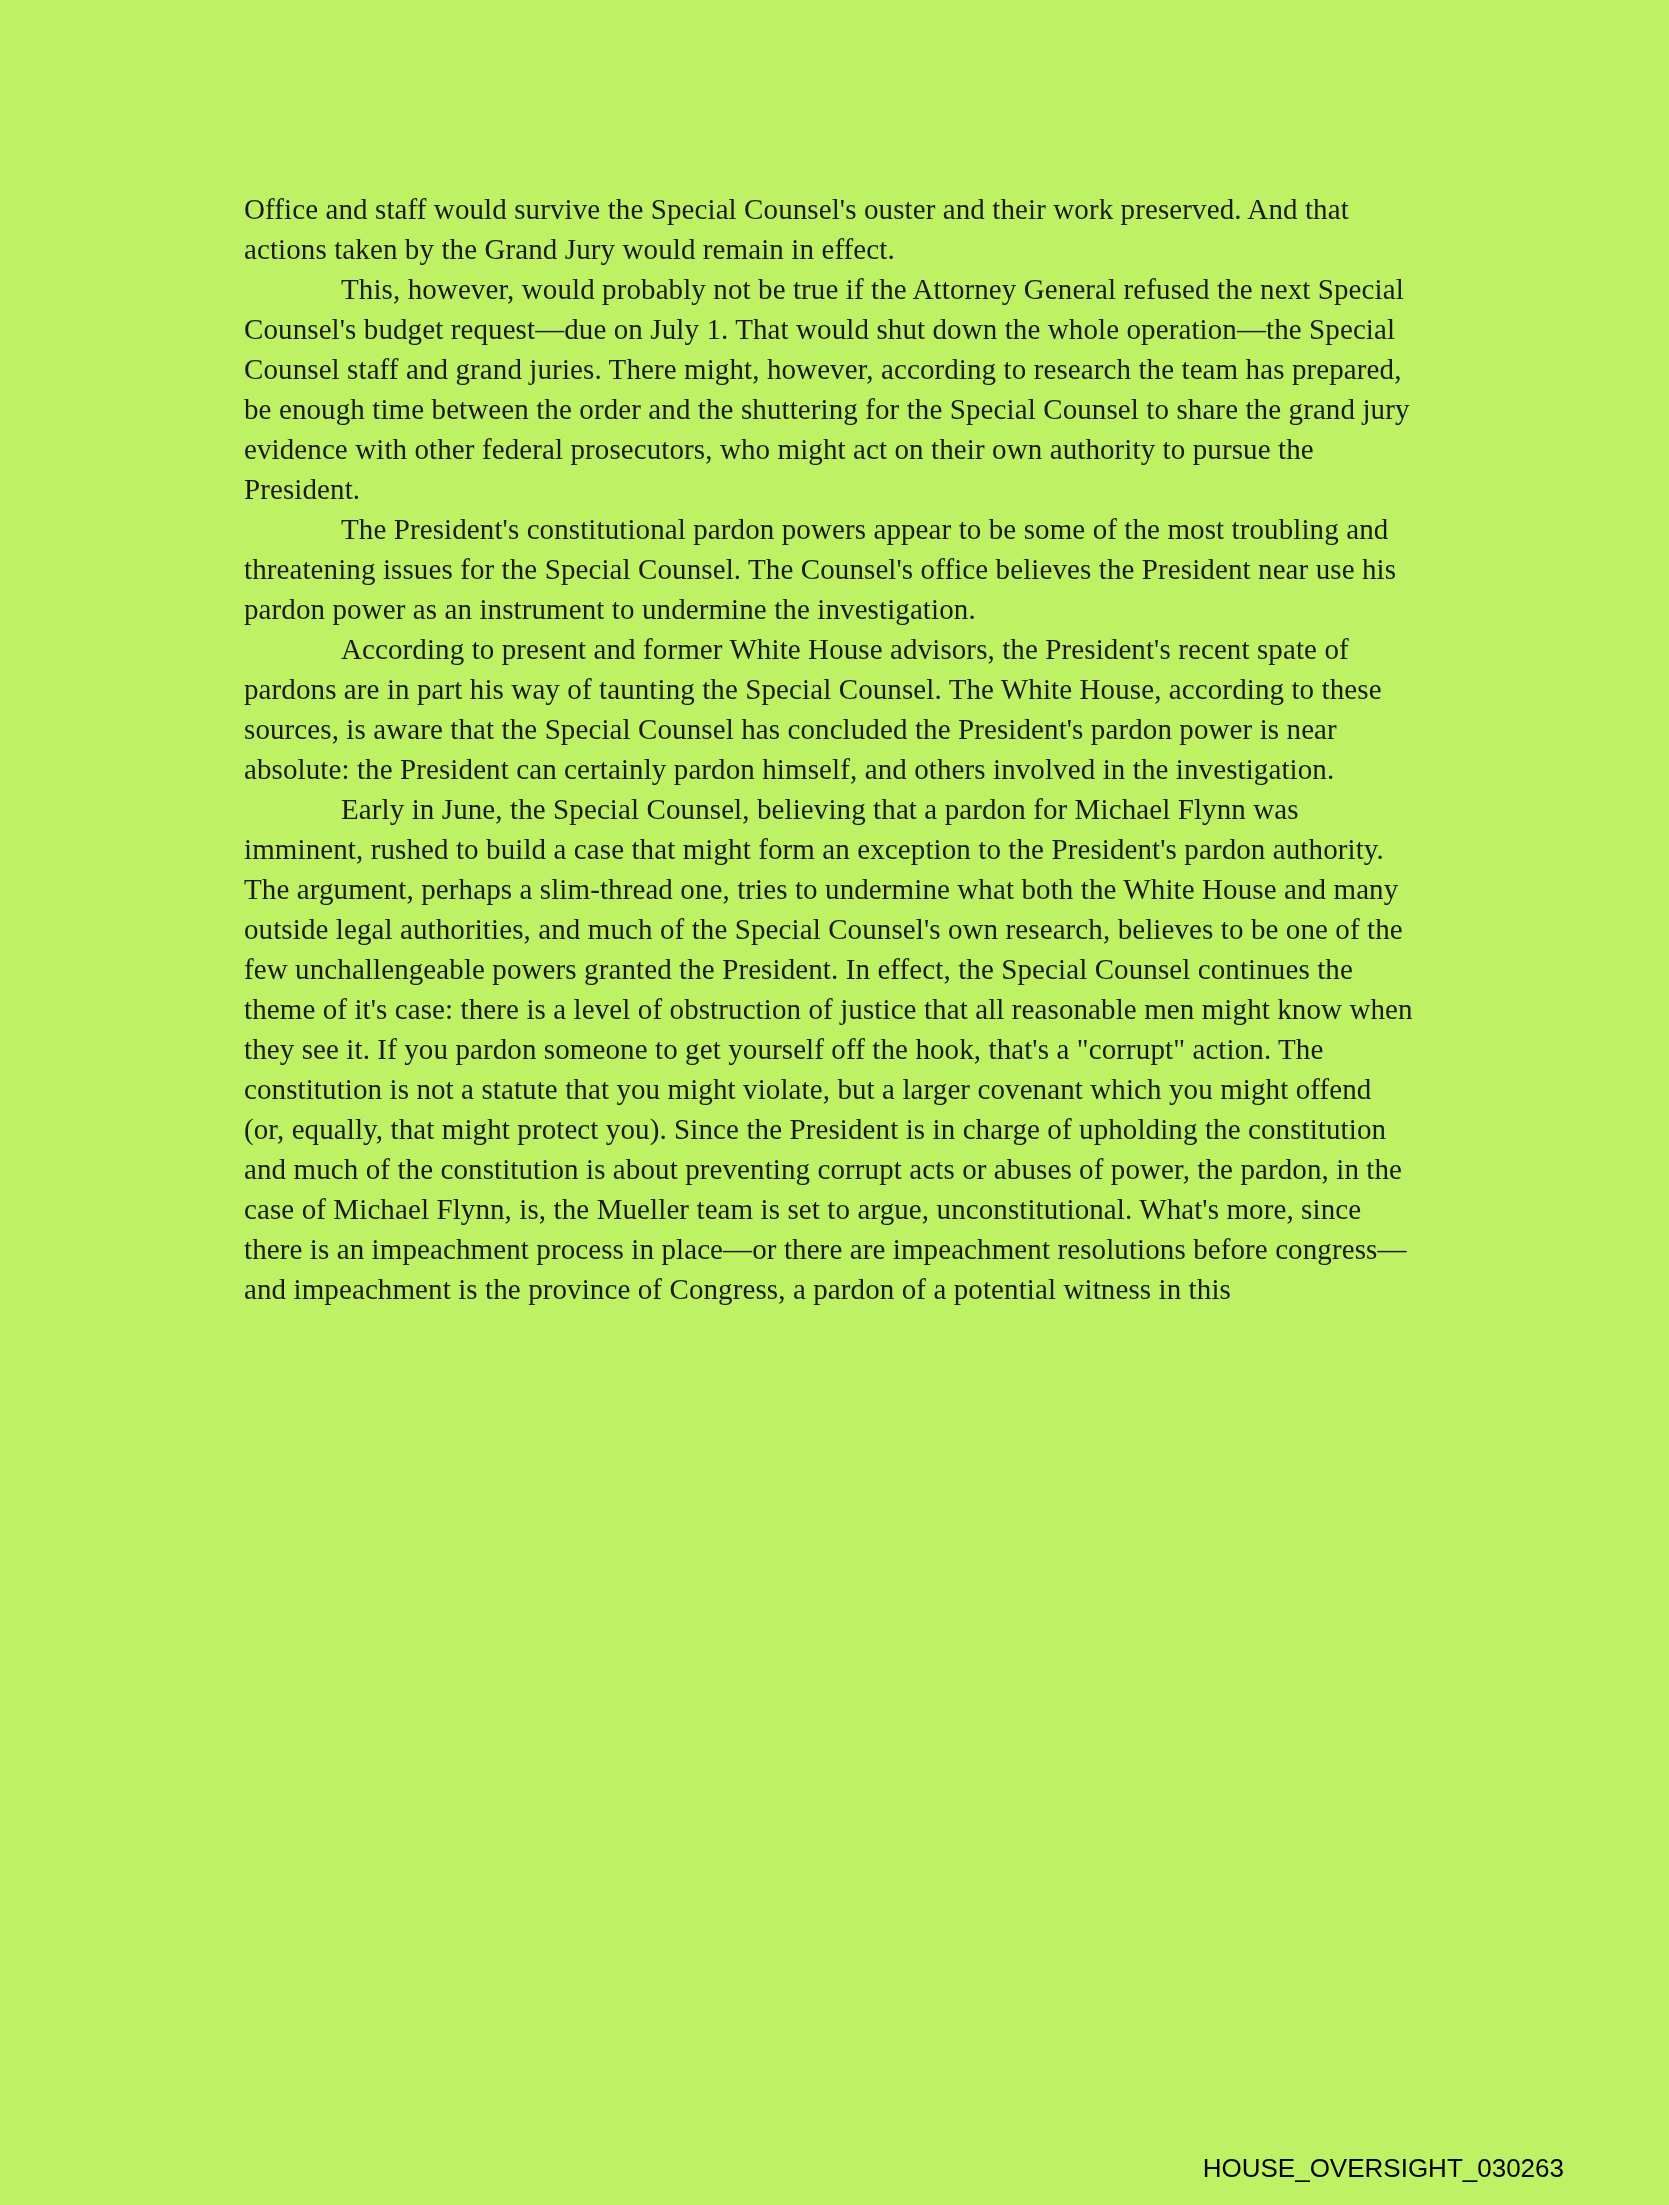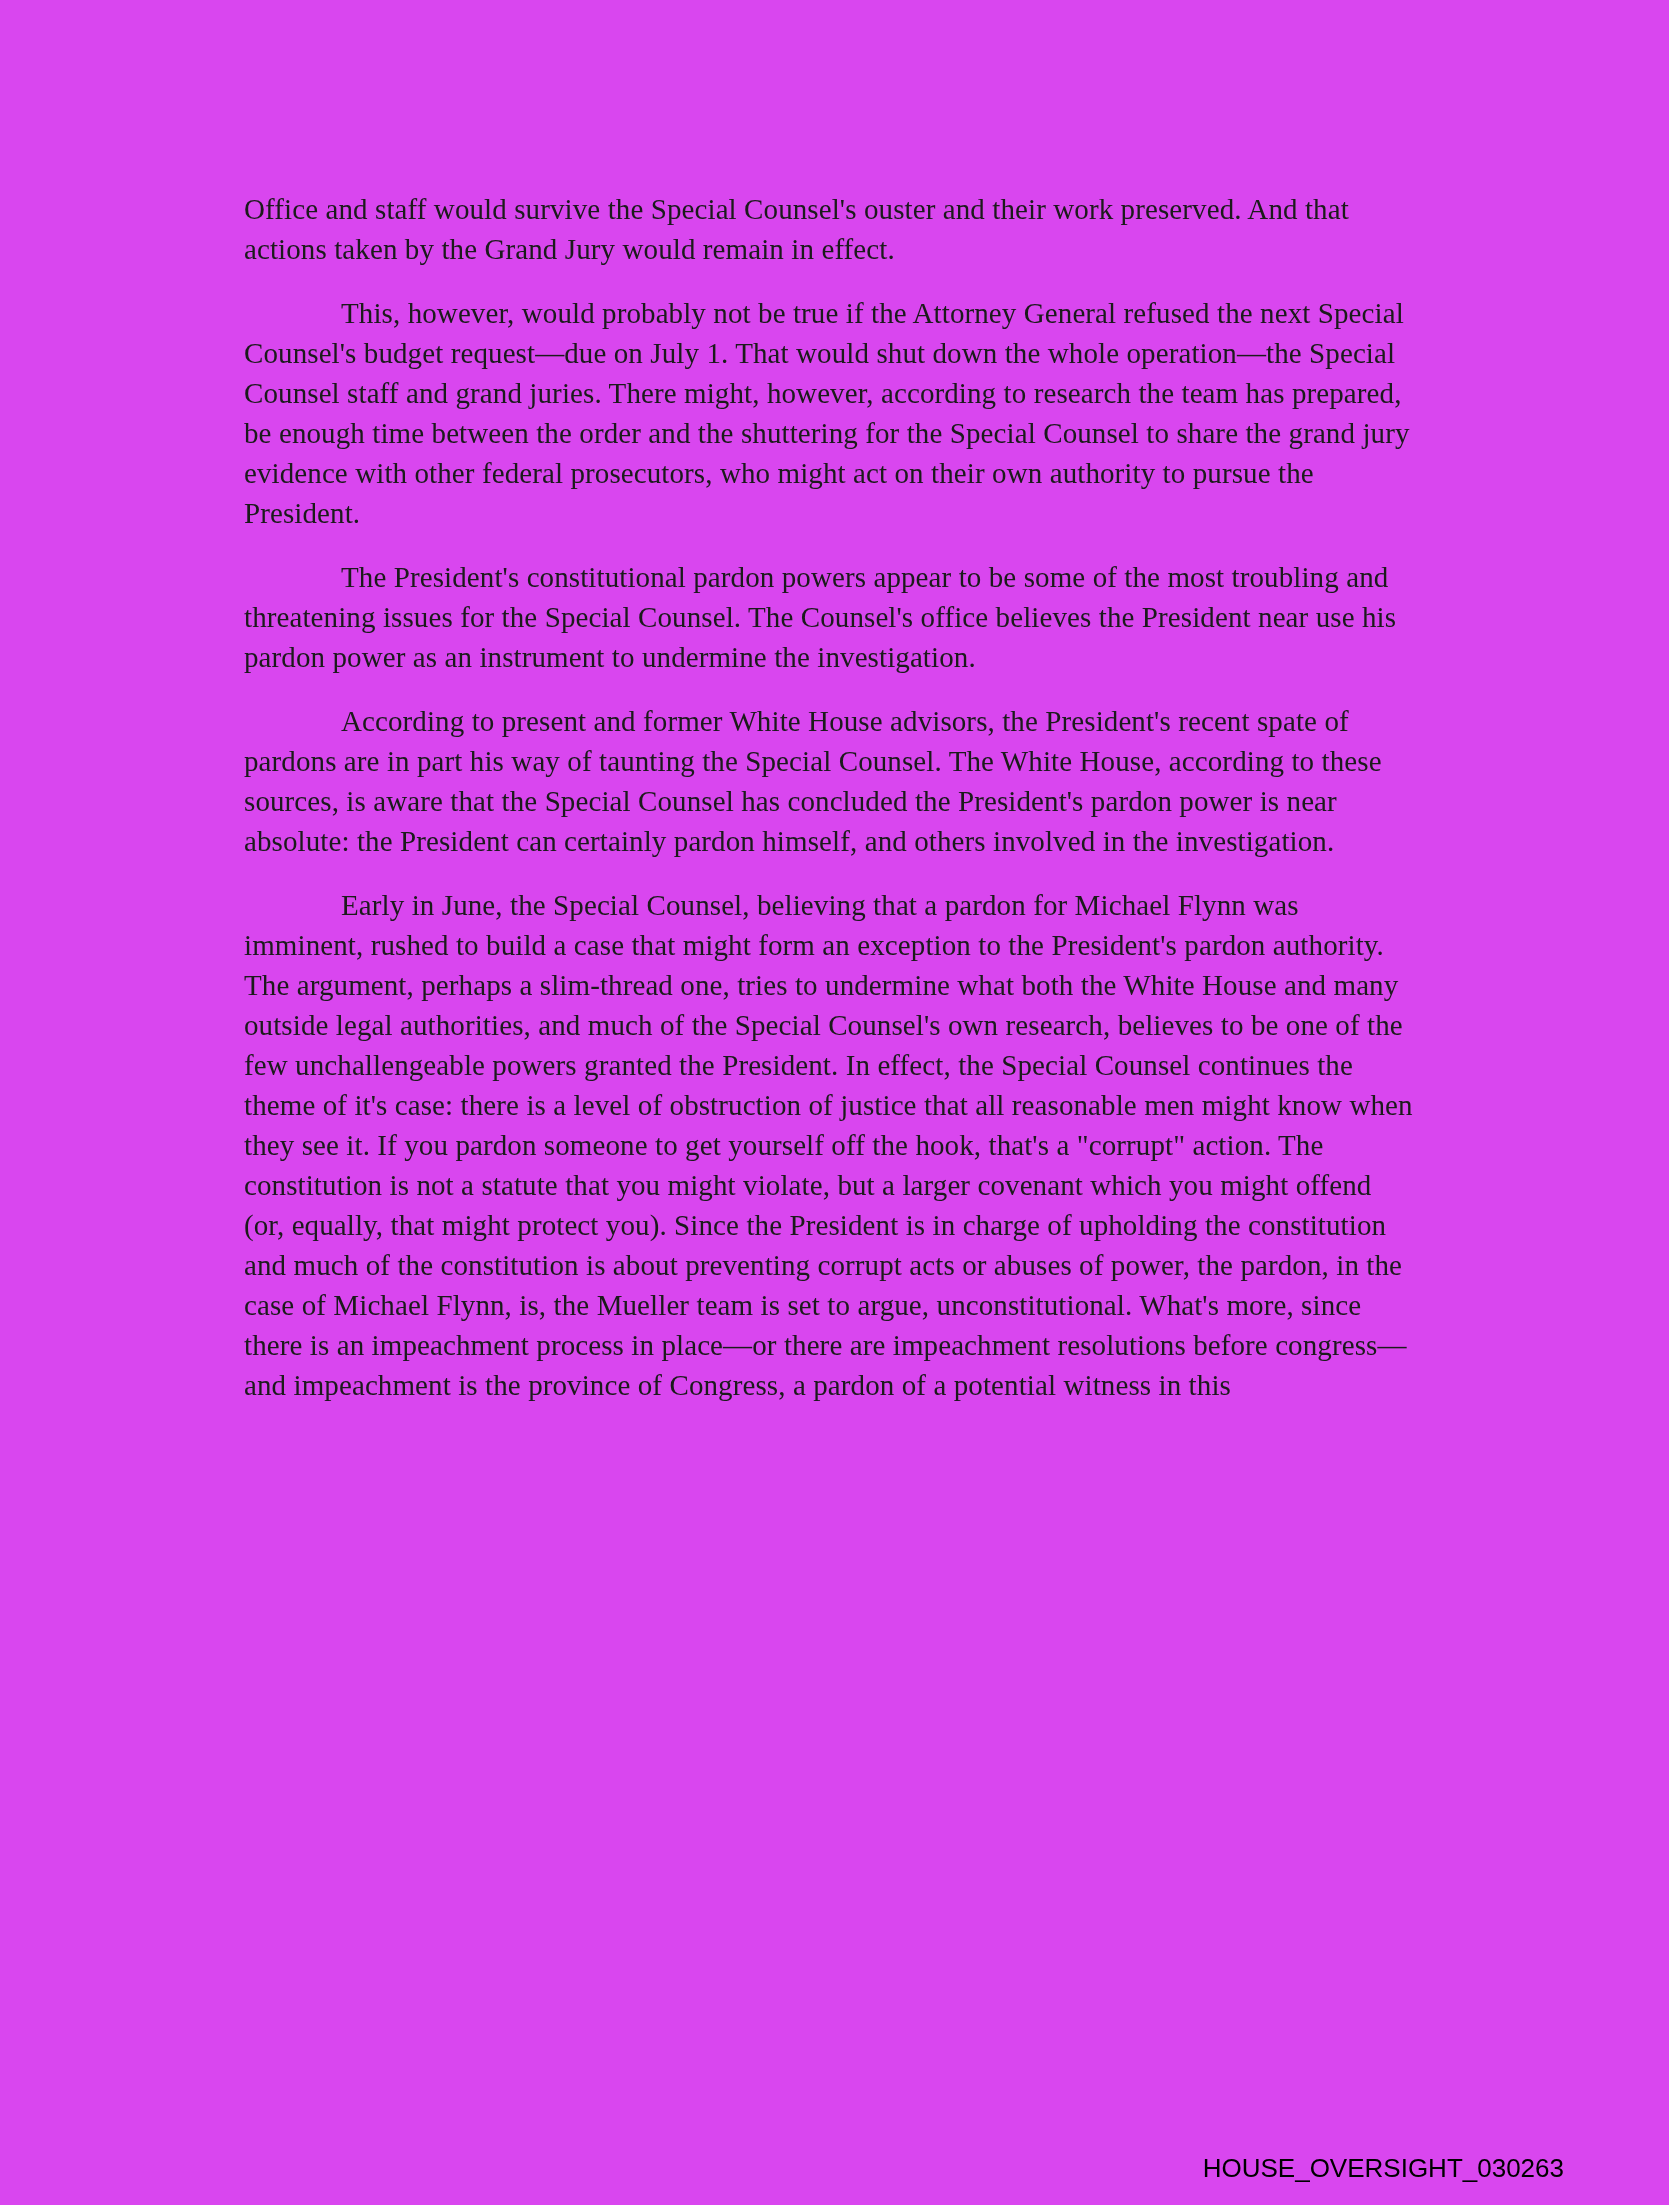--- a/index.html
+++ b/index.html
@@ -10,40 +10,39 @@
     width: 1669px;
     height: 2205px;
     background: #ffffff;
     position: relative;
     font-family: "Liberation Serif", serif;
     color: #1b1b1b;
   }
   .page {
     position: absolute;
     inset: 0;
-    background: #d946ef;
+    background: #bef264;
     overflow: hidden;
   }
   .content {
     position: absolute;
     left: 244px;
     top: 189px;
     width: 1175px;
     font-size: 29px;
     line-height: 40px;
     text-align: left;
     letter-spacing: 0.1px;
   }
   .content p {
     margin: 0;
     padding: 0;
   }
   .content p.indent {
     text-indent: 97px;
-    margin-top: 24px;
   }
   .bates {
     position: absolute;
     right: 105px;
     bottom: 21px;
     font-family: "Liberation Sans", sans-serif;
     font-size: 26px;
     color: #000000;
     white-space: nowrap;
   }

